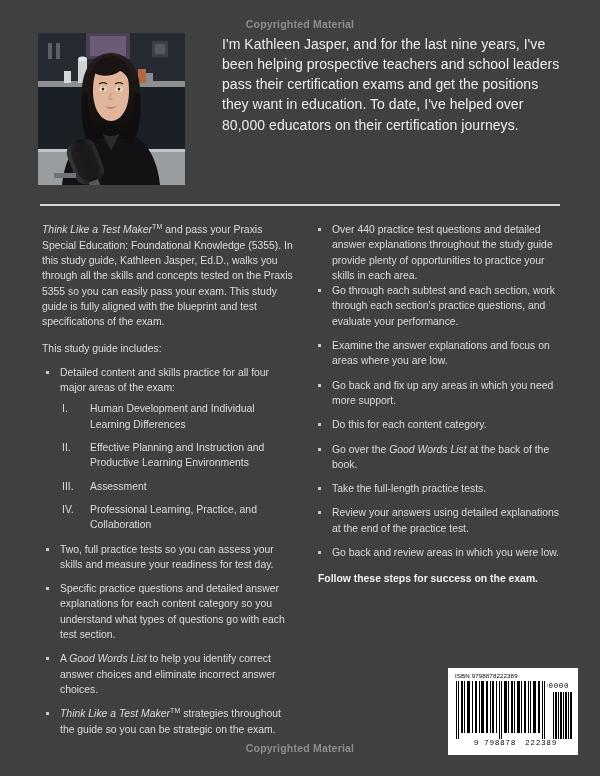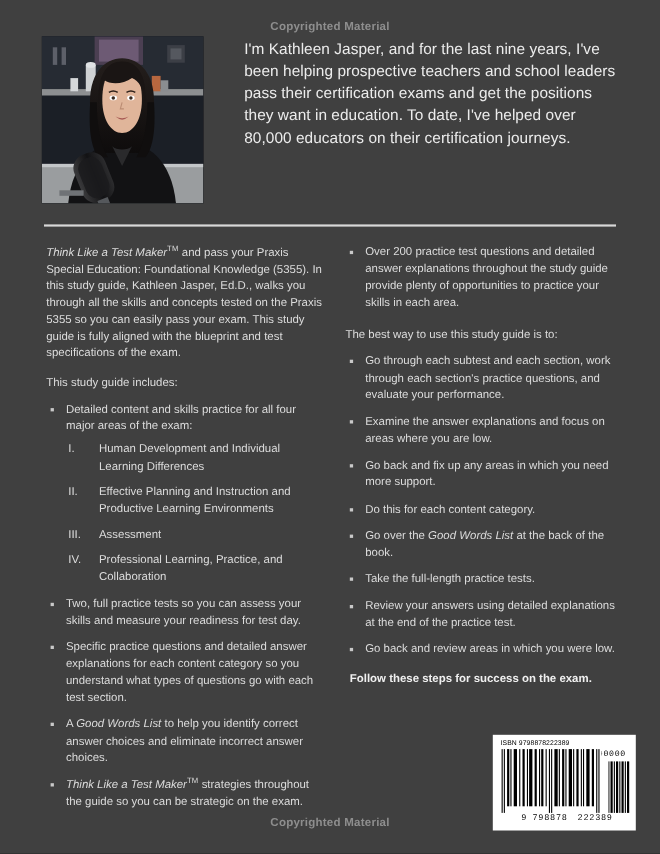--- a/index.html
+++ b/index.html
@@ -316,25 +316,24 @@
 
       <li><em class="ital">Think Like a Test Maker</em><span class="tm">TM</span><span> strategies throughout the guide so you can be strategic on the exam.</span></li>
 
     </ul>
   </div>
 
   <div class="col col-right">
 
     <ul class="bullets">
       <li>
-        <span>Over 200 practice test questions and detailed answer explanations throughout the study guide provide plenty of opportunities to practice your skills in each area.</span>
+        <span>Over 440 practice test questions and detailed answer explanations throughout the study guide provide plenty of opportunities to practice your skills in each area.</span>
       </li>
     </ul>
 
-    <p class="para tight" style="margin-top:14px;">The best way to use this study guide is to:</p>
 
     <ul class="bullets">
       <li>
         <span>Go through each subtest and each section, work through each section's practice questions, and evaluate your performance.</span>
       </li>
       <li>
         <span>Examine the answer explanations and focus on areas where you are low.</span>
       </li>
       <li>
         <span>Go back and fix up any areas in which you need more support.</span>

